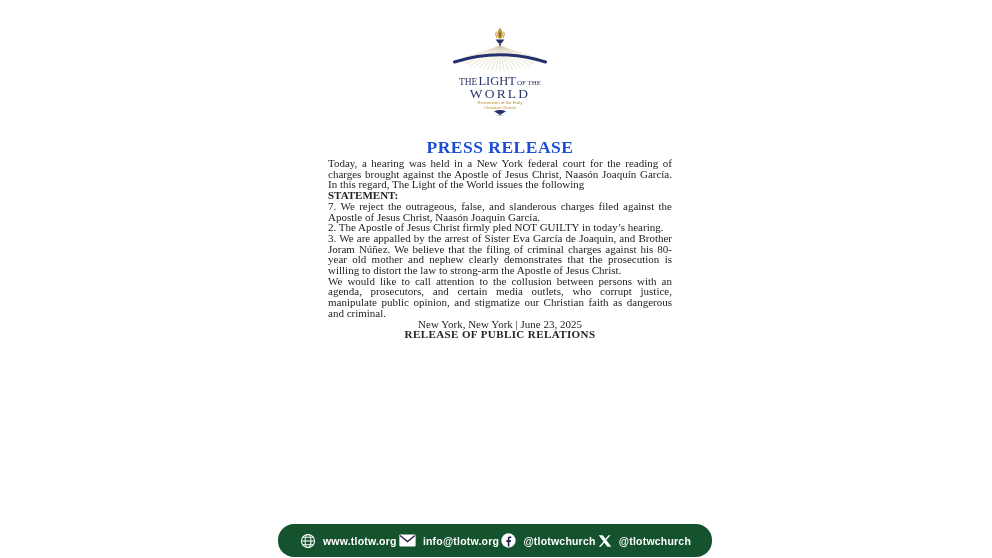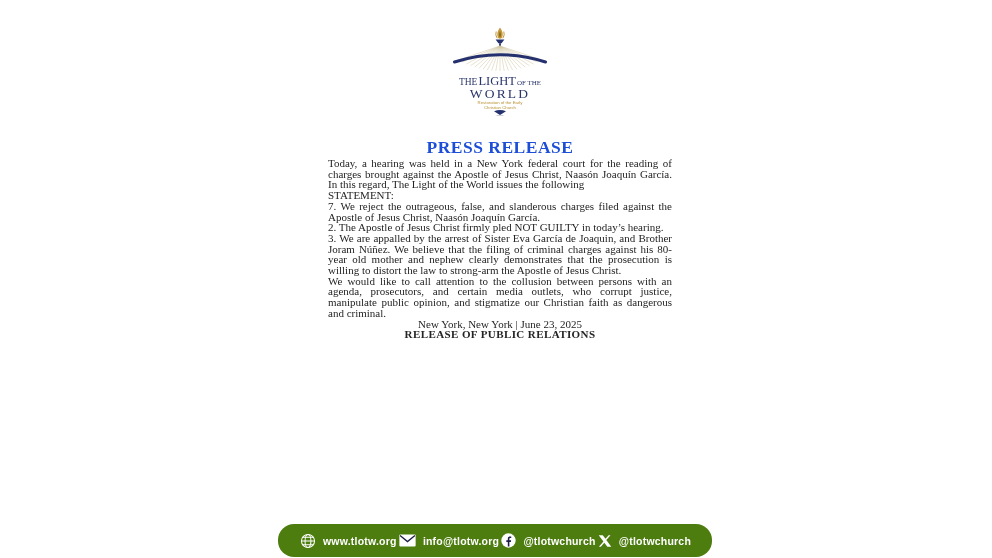--- a/index.html
+++ b/index.html
@@ -24,21 +24,21 @@
   .doc-title {
     margin: 0; text-align: center;
     font-size: 17.5px; line-height: 22px; font-weight: bold;
     letter-spacing: 0.5px; color: #1d4ed8;
   }
   .doc p {
     margin: 0; font-size: 11px; line-height: 10.7px;
     text-align: justify; color: #242426;
   }
   .p-intro    { margin-top: 15px; }
-  .p-statement{ margin-top: 10px; text-align: center; font-weight: normal; color: #141414; }
+  .p-statement{ margin-top: 10px; text-align: center; font-weight: bold; color: #141414; }
   .p-item1    { margin-top: 12px; }
   .p-item2    { margin-top: 10px; white-space: nowrap; text-align: left; }
   .p-item3    { margin-top: 10px; }
   .p-closing  { margin-top: 12px; }
   .p-dateline { margin-top: 39px; text-align: center !important; }
   .p-signature{ margin-top: 11px; text-align: center !important; font-weight: bold;
                 font-size: 11px; letter-spacing: 0.4px; color: #141414; }
 
   
   .footer-bar {
@@ -119,21 +119,21 @@
     <p class="p-intro">Today, a hearing was held in a New York federal court for the reading of charges brought against the Apostle of Jesus Christ, Naasón Joaquín García. In this regard, The Light of the World issues the following</p>
     <p class="p-statement">STATEMENT:</p>
     <p class="p-item1">7. We reject the outrageous, false, and slanderous charges filed against the Apostle of Jesus Christ, Naasón Joaquín García.</p>
     <p class="p-item2">2.  The Apostle of Jesus Christ firmly pled NOT GUILTY in today’s hearing.</p>
     <p class="p-item3">3. We are appalled by the arrest of Sister Eva García de Joaquin, and Brother Joram Núñez. We believe that the filing of criminal charges against his 80-year old mother and nephew clearly demonstrates that the prosecution is willing to distort the law to strong-arm the Apostle of Jesus Christ.</p>
     <p class="p-closing">We would like to call attention to the collusion between persons with an agenda, prosecutors, and certain media outlets, who corrupt justice, manipulate public opinion, and stigmatize our Christian faith as dangerous and criminal.</p>
     <p class="p-dateline">New York, New York | June 23, 2025</p>
     <p class="p-signature">RELEASE OF PUBLIC RELATIONS</p>
   </div>
 
-  <div class="footer-bar" style="background: #4d7c0f; border-radius: 16px;">
+  <div class="footer-bar" style="background: #14532d; border-radius: 16px;">
 
     <div class="footer-link">
       <span class="icon">
         <svg width="16" height="16" viewBox="0 0 20 20">
           <g stroke="#ffffff" stroke-width="1.3" fill="none">
             <circle cx="10" cy="10" r="8.2"></circle>
             <ellipse cx="10" cy="10" rx="3.7" ry="8.2"></ellipse>
             <path d="M1.8 10 h16.4 M3.1 5.4 h13.8 M3.1 14.6 h13.8"></path>
           </g>
         </svg>

